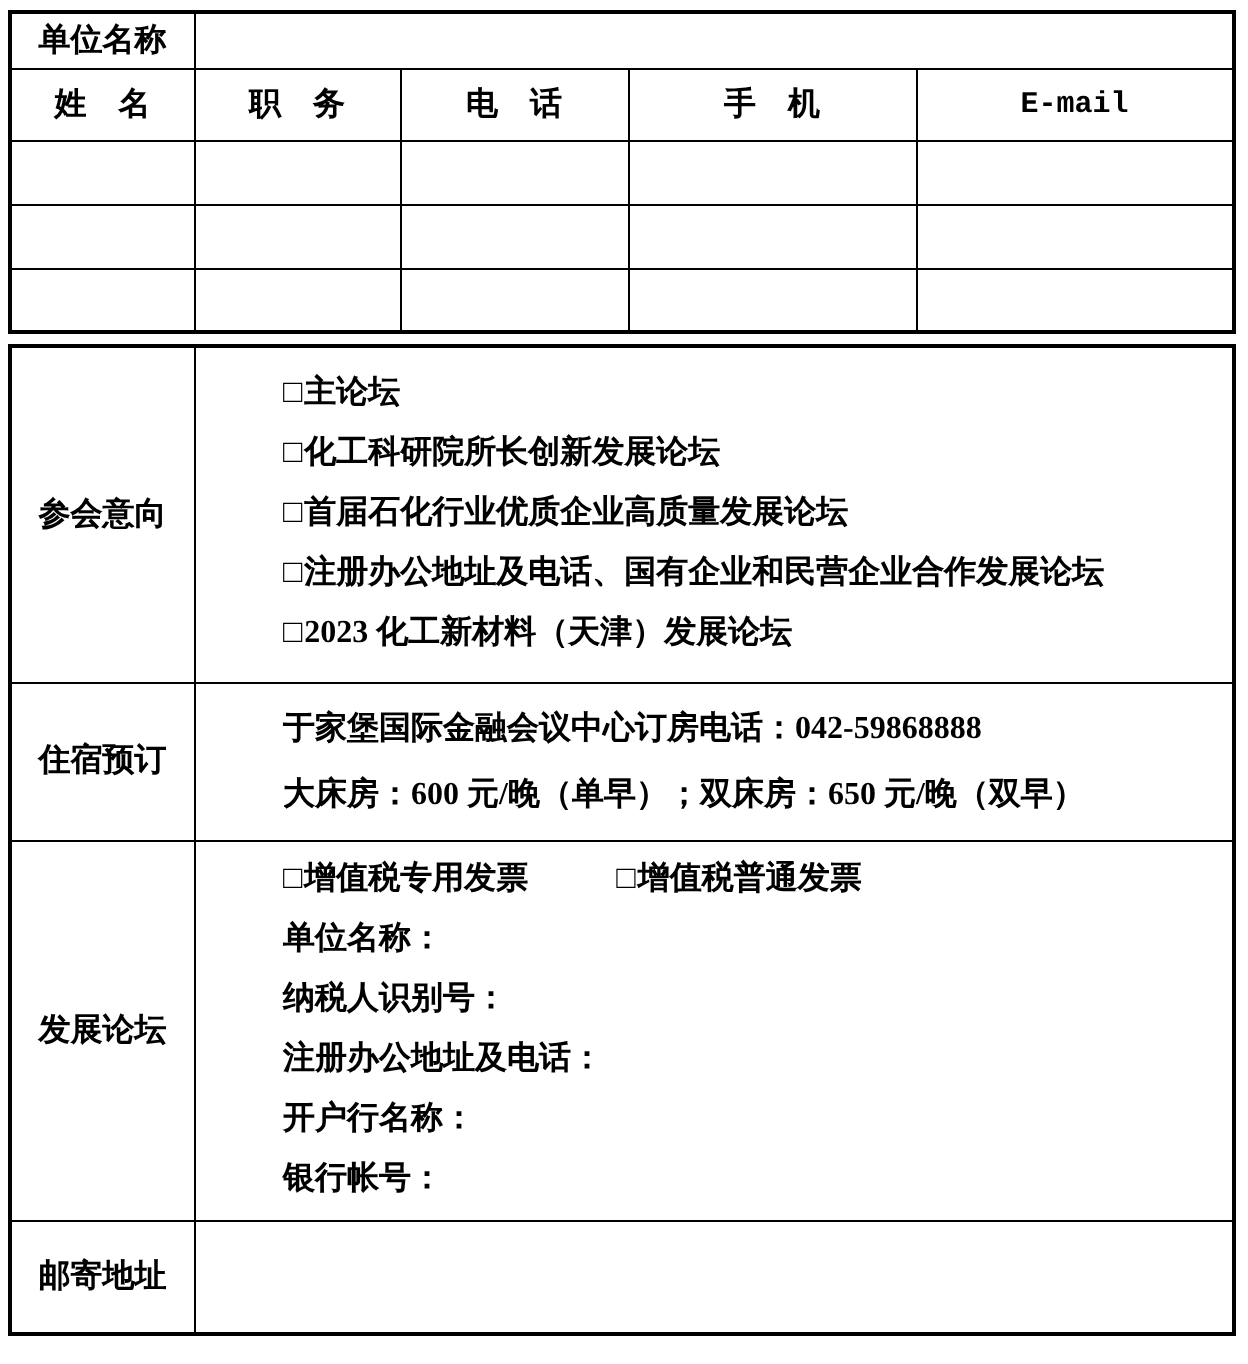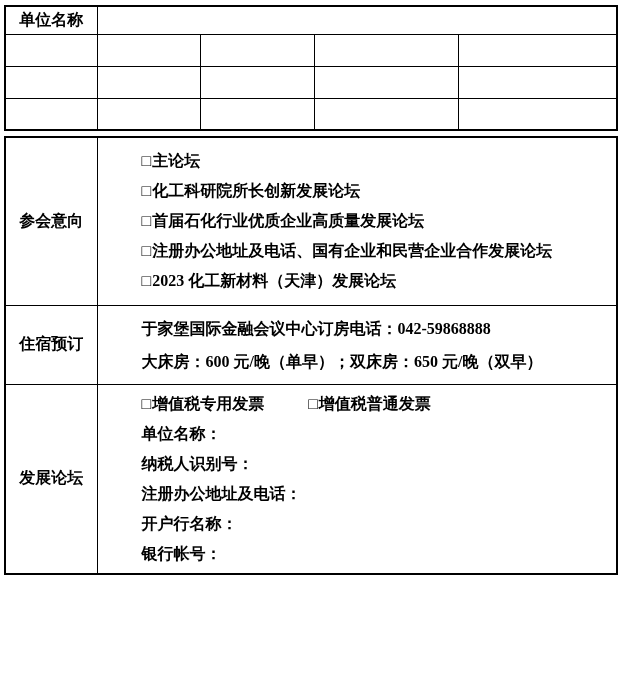--- a/index.html
+++ b/index.html
@@ -75,20 +75,27 @@
     <col style="width:103px">
     <col style="width:114px">
     <col style="width:144px">
     <col style="width:159px">
   </colgroup>
   <tbody>
       <tr class="r-unit">
     <td class="lbl">单位名称</td>
     <td colspan="4" class="fill"></td>
   </tr>
+  <tr class="r-head">
+    <td class="lbl">姓　名</td>
+    <td class="lbl">职　务</td>
+    <td class="lbl">电　话</td>
+    <td class="lbl">手　机</td>
+    <td class="lbl email-head">E-mail</td>
+  </tr>
   <tr class="r-entry">
     <td class="fill"></td>
     <td class="fill"></td>
     <td class="fill"></td>
     <td class="fill"></td>
     <td class="fill"></td>
   </tr>
   <tr class="r-entry">
     <td class="fill"></td>
     <td class="fill"></td>
@@ -140,14 +147,18 @@
         <span class="opt2"><span class="cb">□</span><span>增值税普通发票</span></span>
       </div>
       <div class="line"><span>单位名称：</span></div>
       <div class="line"><span>纳税人识别号：</span></div>
       <div class="line"><span>注册办公地址及电话：</span></div>
       <div class="line"><span>开户行名称：</span></div>
       <div class="line"><span>银行帐号：</span></div>
     </td>
   </tr>
 
+  <tr class="r-mailing">
+    <td class="lbl">邮寄地址</td>
+    <td class="content fill"></td>
+  </tr>
 </tbody>
   </table>
 
 </body></html>

